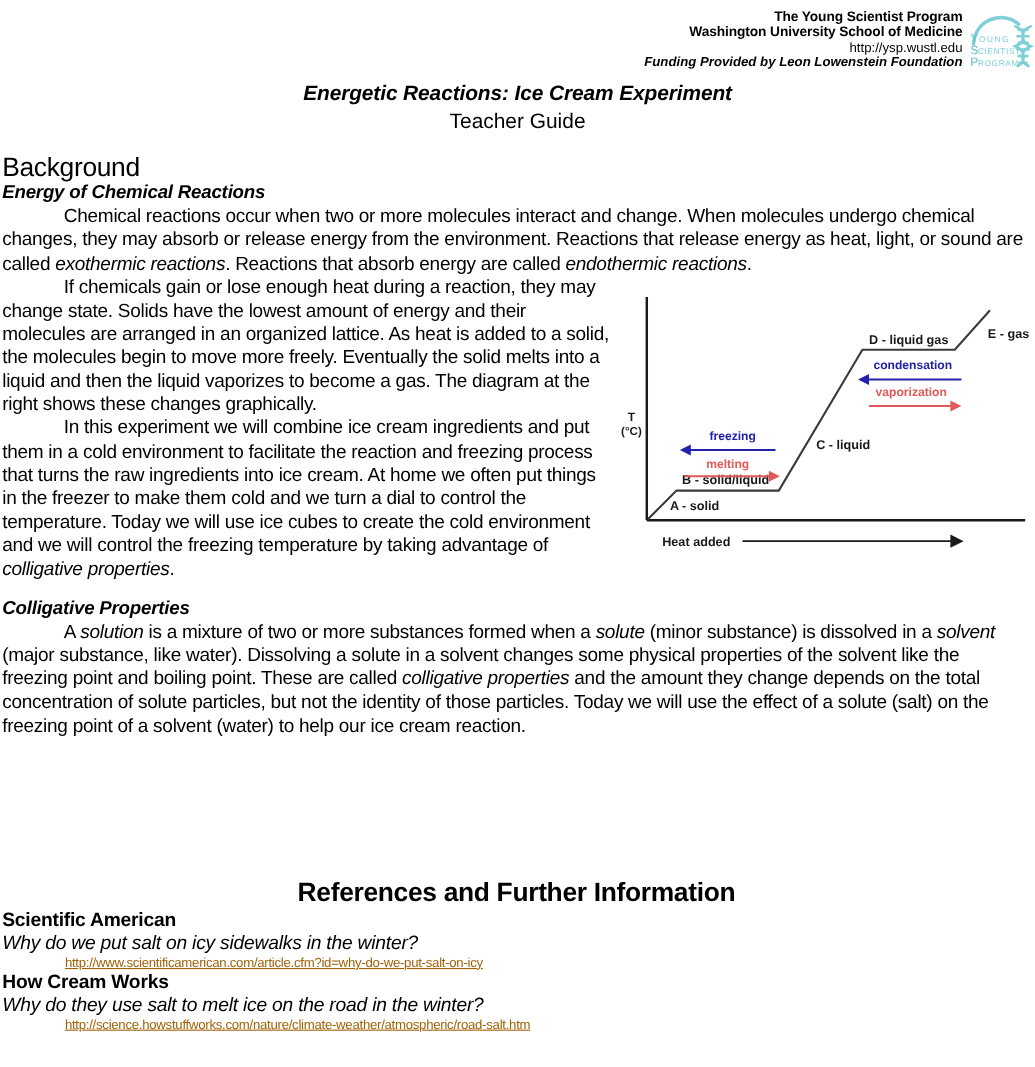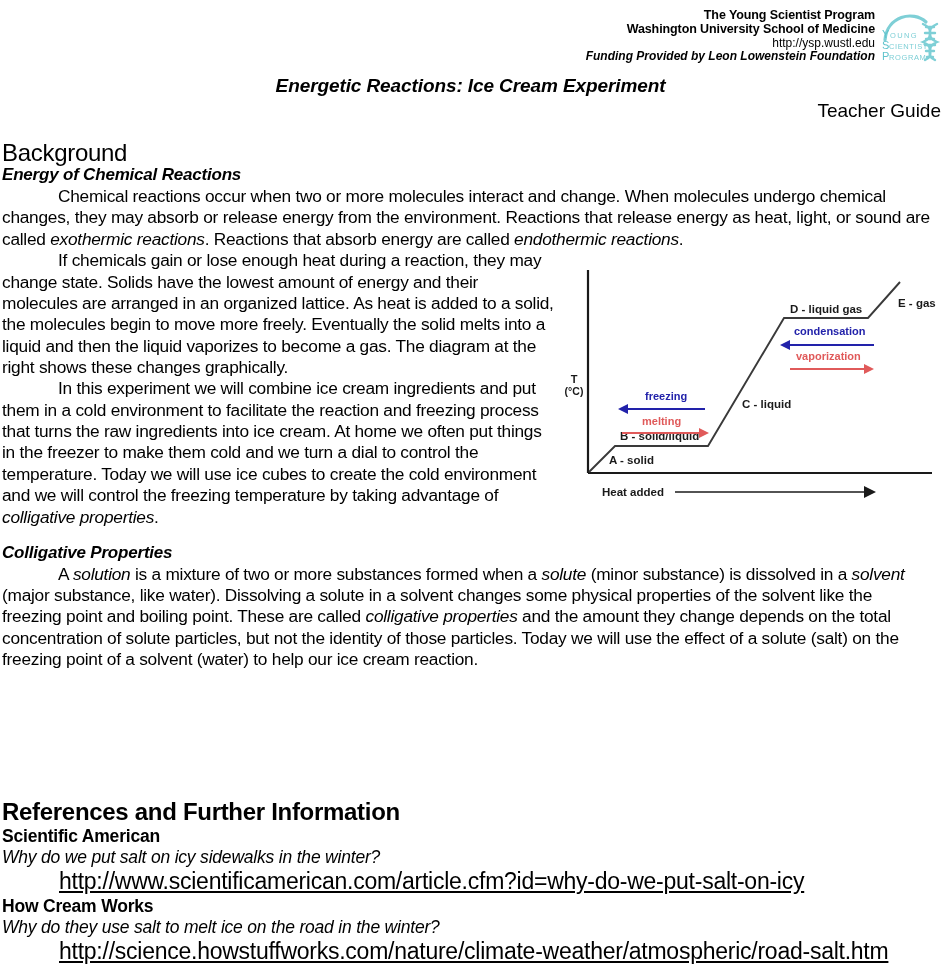--- a/index.html
+++ b/index.html
@@ -65,21 +65,21 @@
     font-size: 19px;
     font-weight: bold;
     font-style: italic;
     letter-spacing: -0.1px;
   }
   .doc-subtitle {
     position: absolute;
     top: 100px;
     left: 0;
     width: 941px;
-    text-align: right;
+    text-align: center;
     font-size: 19px;
     font-weight: normal;
   }
 
   
   .content {
     position: absolute;
     top: 140px;
     left: 2px;
     width: 931px;
@@ -132,40 +132,41 @@
     top: 799px;
     left: 2px;
     width: 935px;
   }
   .ref-h {
     font-size: 24px;
     font-weight: bold;
     margin: 0 0 1px 0;
     line-height: 1.08;
     letter-spacing: -0.3px;
+    text-align: center;
   }
   .ref-src {
     font-size: 17.5px;
     font-weight: bold;
     margin: 0;
     line-height: 1.2;
     letter-spacing: -0.2px;
   }
   .ref-q {
     font-size: 17.5px;
     font-style: italic;
     margin: 0;
     line-height: 1.2;
     letter-spacing: -0.2px;
   }
   .ref-link {
-    font-size: 23px;
+    font-size: 12px;
     margin: 0 0 0 57px;
     line-height: 1.2;
-    color: #000000;
+    color: #a16207;
     text-decoration: underline;
     letter-spacing: -0.25px;
     display: block;
     width: fit-content;
   }
   .spacer-sm { height: 16px; }
 </style>
 </head>
 <body>
 

